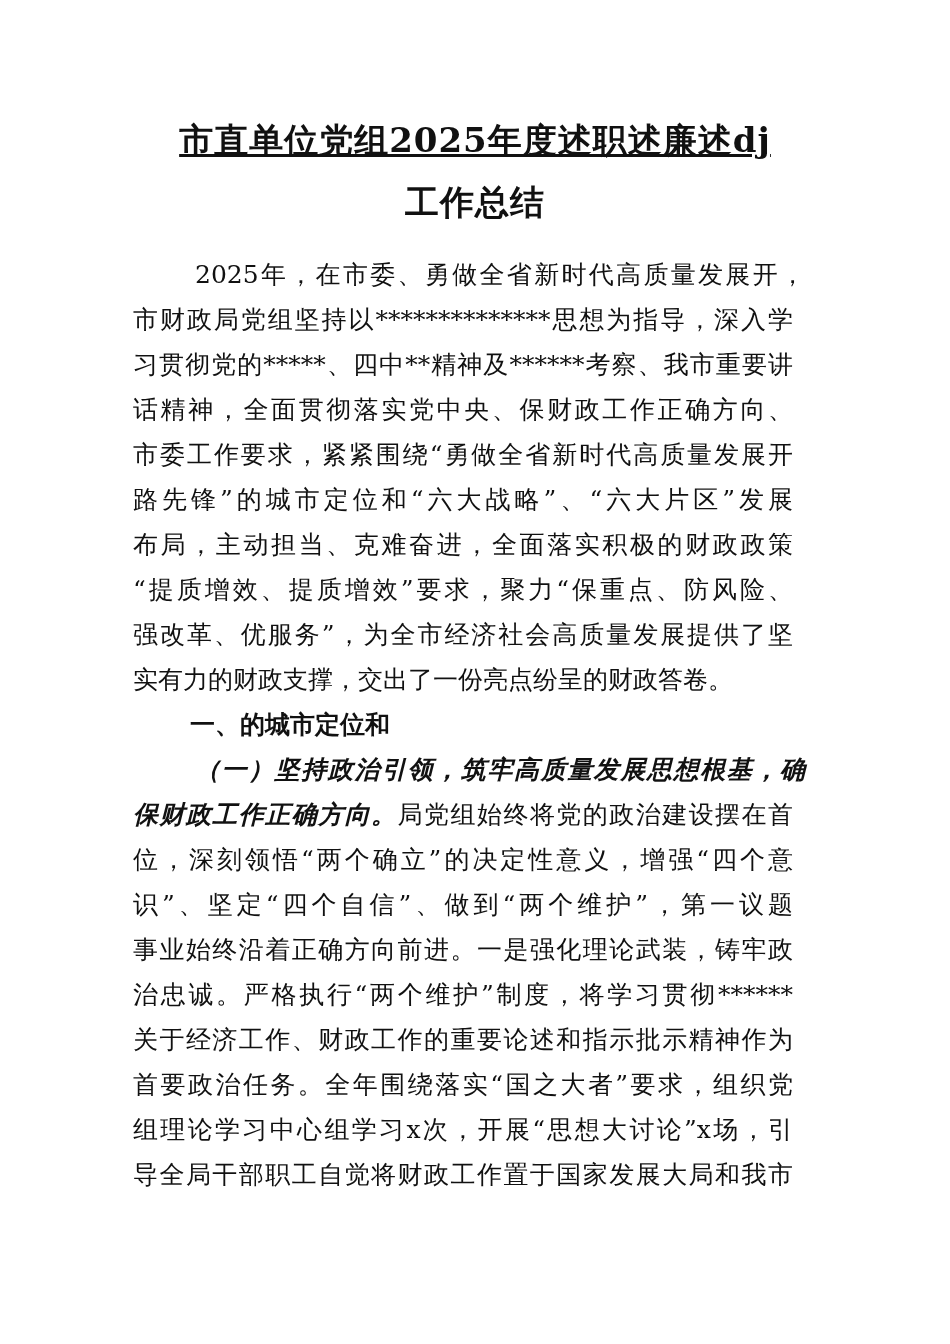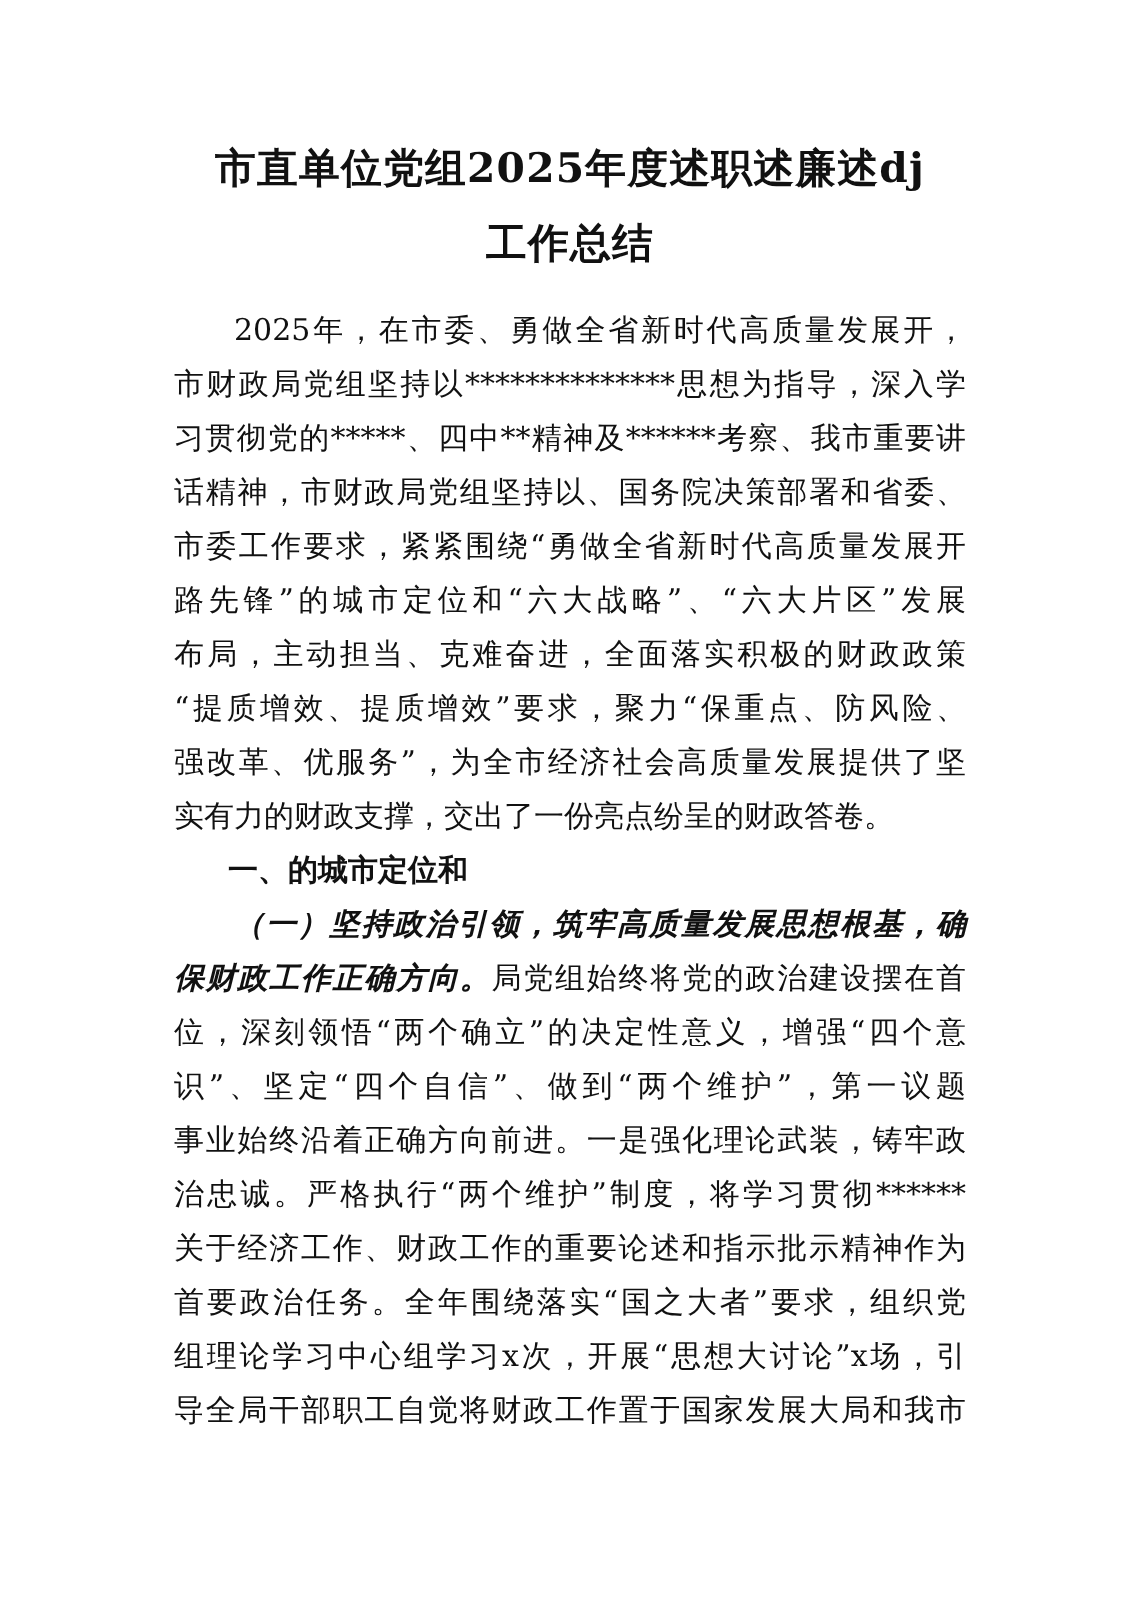--- a/index.html
+++ b/index.html
@@ -1,42 +1,42 @@
 <!DOCTYPE html>
 <html><head>
 <meta charset="utf-8">
 <style>
   html, body { margin: 0; padding: 0; background: #ffffff; }
   body { width: 950px; height: 1344px; position: relative; overflow: hidden;
          font-family: "DejaVu Serif", "Liberation Serif", serif; color: #111; }
   .title { position: absolute; left: 0; width: 950px; text-align: center;
            font-size: 34px; font-weight: bold; letter-spacing: 1px; }
-  .t1 { top: 118px; }
+  .t1 { top: 118px; text-decoration: underline; }
   .t2 { top: 180px; }
-  .line { position: absolute; left: 145px; width: 660px; height: 45px;
+  .line { position: absolute; left: 133px; width: 660px; height: 45px;
           font-size: 25px; line-height: 45px; text-align: justify;
           text-align-last: justify; white-space: nowrap; }
   .line.last { text-align-last: left; }
   .line.indent { left: 195px; width: 610px; }
   .heading { position: absolute; left: 190px; font-size: 25px; line-height: 45px;
              font-family: "DejaVu Sans", "Liberation Sans", sans-serif; font-weight: bold; }
   .bold { font-weight: bold; font-style: italic; }
 </style>
 </head>
 <body>
 
 <div>
   <div class="title t1">市直单位党组2025年度述职述廉述dj</div>
   <div class="title t2">工作总结</div>
 
   <div>
     <div class="line indent" style="top:252px">2025年，在市委、勇做全省新时代高质量发展开，</div>
     <div class="line" style="top:297px">市财政局党组坚持以**************思想为指导，深入学</div>
     <div class="line" style="top:342px">习贯彻党的*****、四中**精神及******考察、我市重要讲</div>
-    <div class="line" style="top:387px">话精神，市财政局党组坚持以、国务院决策部署和省委、</div>
+    <div class="line" style="top:387px">话精神，全面贯彻落实党中央、保财政工作正确方向、</div>
     <div class="line" style="top:432px">市委工作要求，紧紧围绕“勇做全省新时代高质量发展开</div>
     <div class="line" style="top:477px">路先锋”的城市定位和“六大战略”、“六大片区”发展</div>
     <div class="line" style="top:522px">布局，主动担当、克难奋进，全面落实积极的财政政策</div>
     <div class="line" style="top:567px">“提质增效、提质增效”要求，聚力“保重点、防风险、</div>
     <div class="line" style="top:612px">强改革、优服务”，为全市经济社会高质量发展提供了坚</div>
     <div class="line last" style="top:657px">实有力的财政支撑，交出了一份亮点纷呈的财政答卷。</div>
   </div>
 
   <div class="heading" style="top:702px">一、的城市定位和</div>
 

